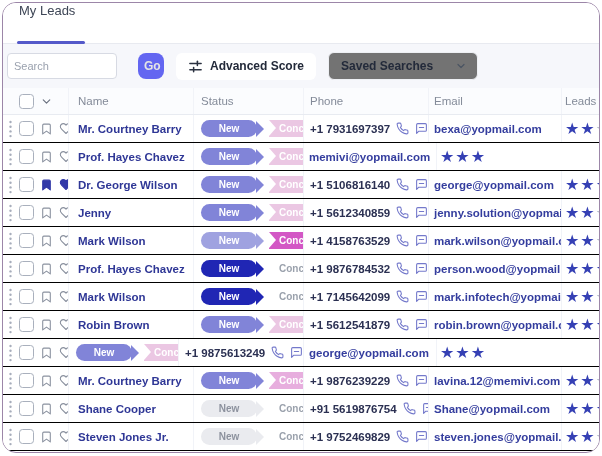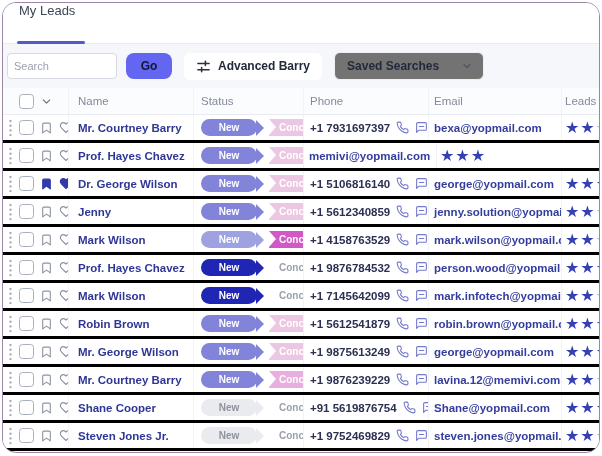--- a/index.html
+++ b/index.html
@@ -8,28 +8,28 @@
 
   
   .tabbar{height:41px;background:#fff;border-bottom:1px solid #e8eaf0;display:flex;padding-left:14px;box-sizing:border-box;}
   .tab{position:relative;font-size:13px;font-weight:500;color:#3e4656;padding:0 10px 12px 2px;cursor:pointer;}
   .tab::after{content:"";position:absolute;left:0;right:0;bottom:-1px;height:3px;background:#5459c9;border-radius:2px;}
 
   
   .toolbar{height:44px;background:#f6f7fb;display:flex;align-items:center;padding:0 8px 0 4px;box-sizing:border-box;}
   .search{width:96px;height:24px;border:1px solid #d7dae3;border-radius:4px;padding:0 6px;font-size:11px;color:#333;background:#fff;font-family:"Liberation Sans",sans-serif;}
   .search::placeholder{color:#9aa1ae;}
-  .go{margin-left:9px;width:46px;height:26px;border:none;border-radius:8px;background:#6366f1;color:#0f172a;font-size:12px;font-weight:700;cursor:pointer;font-family:"Liberation Sans",sans-serif;}
+  .go{margin-left:21px;width:26px;height:26px;border:none;border-radius:8px;background:#6366f1;color:#e5e5e5;font-size:12px;font-weight:700;cursor:pointer;font-family:"Liberation Sans",sans-serif;}
   .adv{margin-left:12px;display:flex;align-items:center;gap:7px;background:#fff;border:none;border-radius:6px;padding:6px 12px;font-size:12px;font-weight:700;color:#232a3a;cursor:pointer;font-family:"Liberation Sans",sans-serif;}
   .saved{margin-left:12px;display:flex;align-items:center;gap:22px;background:#737373;border:1px solid #eef0f4;border-radius:6px;padding:6px 10px 6px 12px;font-size:12px;font-weight:700;color:#232a3a;cursor:pointer;font-family:"Liberation Sans",sans-serif;}
 
   
   .thead,.trow{display:flex;align-items:center;box-sizing:border-box;}
   .thead{height:27px;background:#fbfcfe;border-bottom:1px solid #e8ebf1;color:#848b99;font-size:11.5px;}
-  .trow{height:28px;border-bottom:3px solid #000000;background:#fff;}
+  .trow{height:28px;border-bottom:1px solid #000000;background:#fff;}
   .cell{display:flex;align-items:center;height:100%;box-sizing:border-box;flex:0 0 auto;border-left:1px solid #f1f3f8;overflow:hidden;white-space:nowrap;}
   .c-controls{width:65px;padding-left:5px;gap:6px;border-left:none;}
   .c-name{width:125px;padding-left:9px;}
   .c-status{width:110px;padding-left:7px;}
   .c-phone{width:125px;padding-left:6px;gap:6px;}
   .c-email{width:133px;padding-left:5px;}
   .c-score{flex:1 1 auto;padding-left:3px;}
 
   .lead-name{font-size:11.5px;font-weight:700;color:#2f3796;cursor:pointer;}
   .phone-num{font-size:11.5px;font-weight:600;color:#2b3052;}
@@ -77,21 +77,21 @@
   <div class="toolbar">
     <input class="search" type="text" placeholder="Search" style="">
     <button class="go">Go</button>
     <button class="adv">
       <svg class="ic" width="15" height="15" viewBox="0 0 24 24" fill="none" stroke="#2a3140" stroke-width="2.4" stroke-linecap="round">
           <line x1="3" y1="7" x2="21" y2="7"></line>
           <line x1="3" y1="17" x2="21" y2="17"></line>
           <line x1="15" y1="3.5" x2="15" y2="10.5"></line>
           <line x1="9" y1="13.5" x2="9" y2="20.5"></line>
         </svg>
-      <span>Advanced Barry</span>
+      <span>Advanced Score</span>
     </button>
     <button class="saved">
       <span>Saved Searches</span>
       <svg class="ic" width="12" height="12" viewBox="0 0 24 24" fill="none" stroke="#4b5563" stroke-width="2.4" stroke-linecap="round" stroke-linejoin="round">
           <path d="M6 9l6 6 6-6"></path>
         </svg>
     </button>
   </div>
 
   <div class="thead">
@@ -447,23 +447,20 @@
             <circle cx="2.5" cy="16.1" r="1.2" fill="#a7adbb"></circle>
           </svg>
       <span class="checkbox"></span>
       <svg class="ic gray bookmark" width="13" height="14" viewBox="0 0 24 24" fill="none" stroke-width="2" stroke-linecap="round" stroke-linejoin="round" style="cursor:pointer">
             <path d="M19 21l-7-5-7 5V5a2 2 0 0 1 2-2h10a2 2 0 0 1 2 2z"></path>
           </svg>
       <svg class="ic gray heart" width="14" height="13" viewBox="0 0 24 24" fill="none" stroke-width="2" stroke-linecap="round" stroke-linejoin="round" style="cursor:pointer">
             <path d="M20.84 4.61a5.5 5.5 0 0 0-7.78 0L12 5.67l-1.06-1.06a5.5 5.5 0 0 0-7.78 7.78l1.06 1.06L12 21.23l7.78-7.78 1.06-1.06a5.5 5.5 0 0 0 0-7.78z"></path>
           </svg>
     </div>
-    <div class="cell c-name">
-          <span class="lead-name">Mr. George Wilson</span>
-        </div>
     <div class="cell c-status">
       <span class="st-new new-purple">New</span>
       <span class="st-next next-pink">Concepts</span>
     </div>
     <div class="cell c-phone">
       <span class="phone-num">+1 9875613249</span>
       <svg class="ic indigo" width="13" height="13" viewBox="0 0 24 24" fill="none" stroke-width="2" stroke-linecap="round" stroke-linejoin="round" style="cursor:pointer">
             <path d="M22 16.92v3a2 2 0 0 1-2.18 2 19.79 19.79 0 0 1-8.63-3.07 19.5 19.5 0 0 1-6-6 19.79 19.79 0 0 1-3.07-8.67A2 2 0 0 1 4.11 2h3a2 2 0 0 1 2 1.72 12.84 12.84 0 0 0 .7 2.81 2 2 0 0 1-.45 2.11L8.09 9.91a16 16 0 0 0 6 6l1.27-1.27a2 2 0 0 1 2.11-.45 12.84 12.84 0 0 0 2.81.7A2 2 0 0 1 22 16.92z"></path>
           </svg>
       <svg class="ic indigo sms" width="13" height="13" viewBox="0 0 24 24" fill="none" stroke-width="2" stroke-linecap="round" stroke-linejoin="round" style="cursor:pointer">

